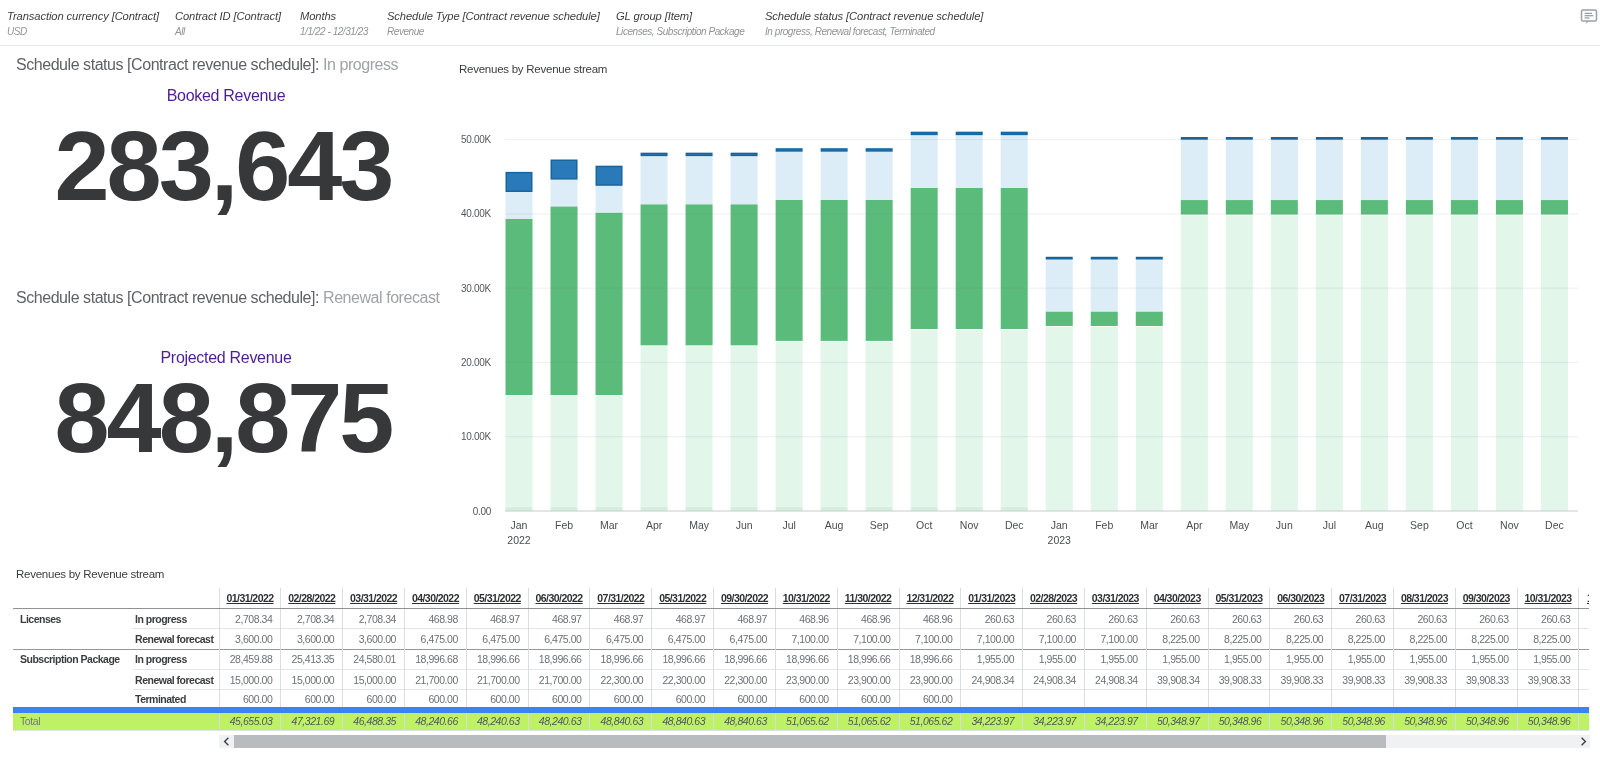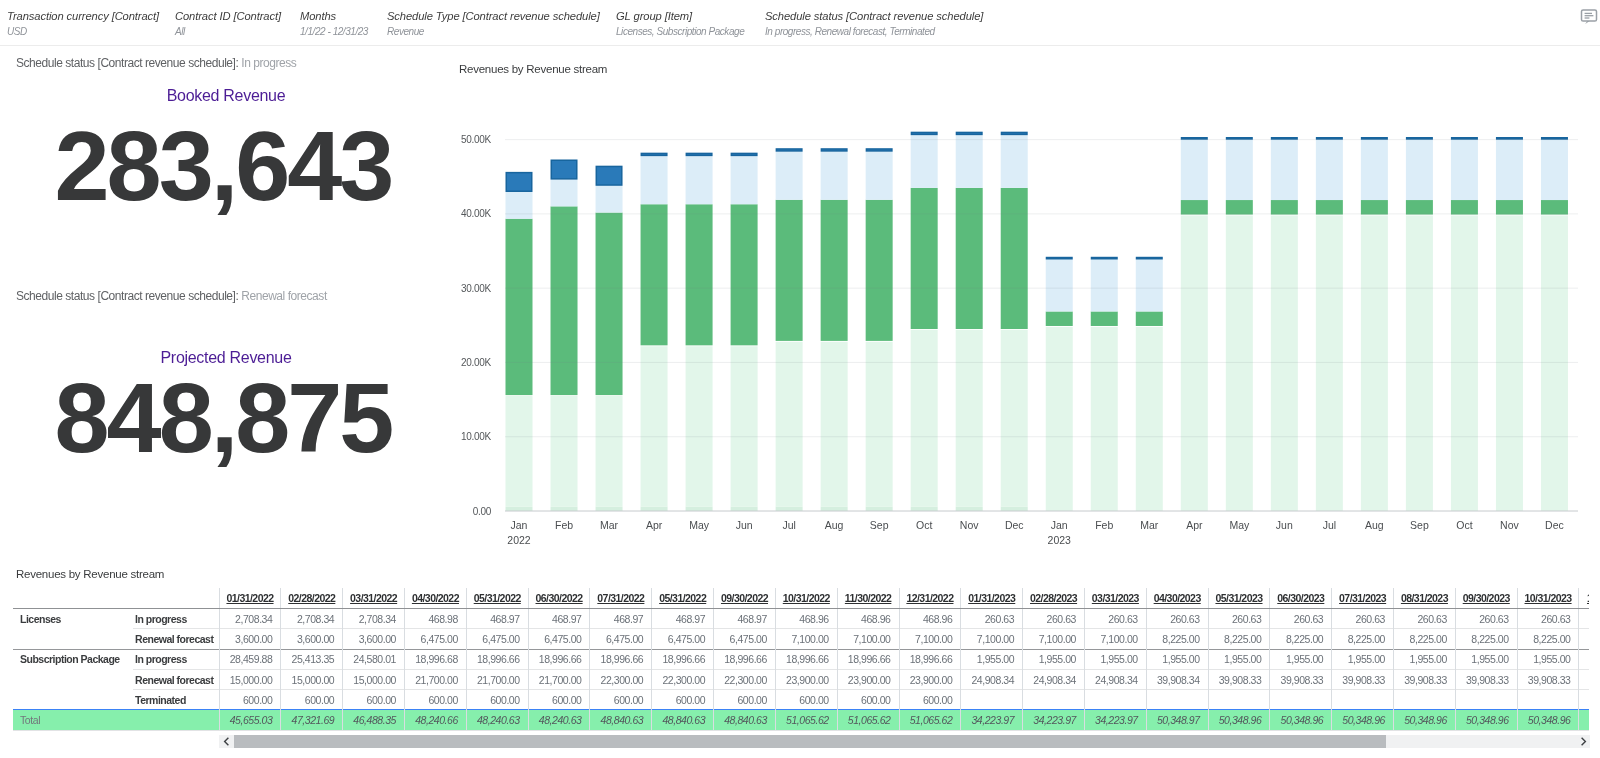--- a/index.html
+++ b/index.html
@@ -15,21 +15,21 @@
   .filter:nth-child(1){ left:7px; }
   .filter:nth-child(2){ left:175px; }
   .filter:nth-child(3){ left:300px; }
   .filter:nth-child(4){ left:387px; }
   .filter:nth-child(5){ left:616px; }
   .filter:nth-child(6){ left:765px; }
   .comment-btn { position:absolute; right:2px; top:8px; width:18px; height:18px; cursor:pointer; }
 
   
   .kpi { position:absolute; left:0; width:452px; }
-  .kpi .kpi-filter { position:absolute; left:16px; white-space:nowrap; font-size:12px; letter-spacing:-0.45px; }
+  .kpi .kpi-filter { position:absolute; left:16px; white-space:nowrap; font-size:16px; letter-spacing:-0.45px; }
   .kpi .kpi-filter .kf-label { color:#5f6164; }
   .kpi .kpi-filter .kf-value { color:#9fa3a8; }
   .kpi .kpi-title { position:absolute; left:0; width:100%; text-align:center;
     font-size:16px; letter-spacing:-0.3px; color:#4c1d95; }
   .kpi .kpi-value { position:absolute; left:-3px; width:100%; text-align:center;
     font-size:99px; font-weight:bold; color:#373839; letter-spacing:-3px; line-height:99px; }
   #kpi1 { top:46px; }
   #kpi1 .kpi-filter { top:10px; }
   #kpi1 .kpi-title  { top:41px; }
   #kpi1 .kpi-value  { top:70px; }
@@ -51,21 +51,21 @@
     overflow:hidden; white-space:nowrap; }
   table.rev .col-head { font-size:10.5px; letter-spacing:-0.55px; font-weight:bold; color:#2d2f31; text-align:center; padding:0 2px; }
   table.rev thead tr { height:20.5px; }
   table.rev thead th { border-bottom:1px solid #8f9194; }
   table.rev thead th.col-head { border-left:1px solid #d9dde1;text-decoration:underline; }
   table.rev td.group-label { font-size:10.5px; letter-spacing:-0.5px; font-weight:bold; color:#3a3c3e; padding:0 0 0 7px; }
   table.rev td.row-label   { font-size:10.5px; letter-spacing:-0.5px; font-weight:bold; color:#3a3c3e; padding:0 0 0 2px; }
   table.rev td.val { font-size:10.5px; letter-spacing:-0.45px; color:#6b7178; text-align:right; border-left:1px solid #d9dde1; }
   table.rev tr.group-start td { border-top:1px solid #95979a; }
   table.rev tr.sub-row td.row-label, table.rev tr.sub-row td.val { border-top:1px solid #e4e5e6; }
-  table.rev tr.total-row td { background:#86efac; border-top:1px solid #3b82f6;
+  table.rev tr.total-row td { background:#bef264; border-top:6px solid #3b82f6;
     border-bottom:1px solid #e2e3e5; }
   table.rev tr.total-row td.total-label { font-size:10.5px; letter-spacing:-0.4px; color:#72777c; padding-left:7px; }
   table.rev tr.total-row td.val { color:#53575c;font-style:italic; }
 
   
   .hscroll { position:absolute; left:219px; top:735px; width:1371px; height:13px;
     background:#f0f1f2; }
   .hscroll .arrow { position:absolute; top:0; width:14px; height:13px; color:#3f4245;
     font-size:9px; line-height:13px; text-align:center; cursor:pointer; user-select:none; }
   .hscroll .arrow-left  { left:0; }

